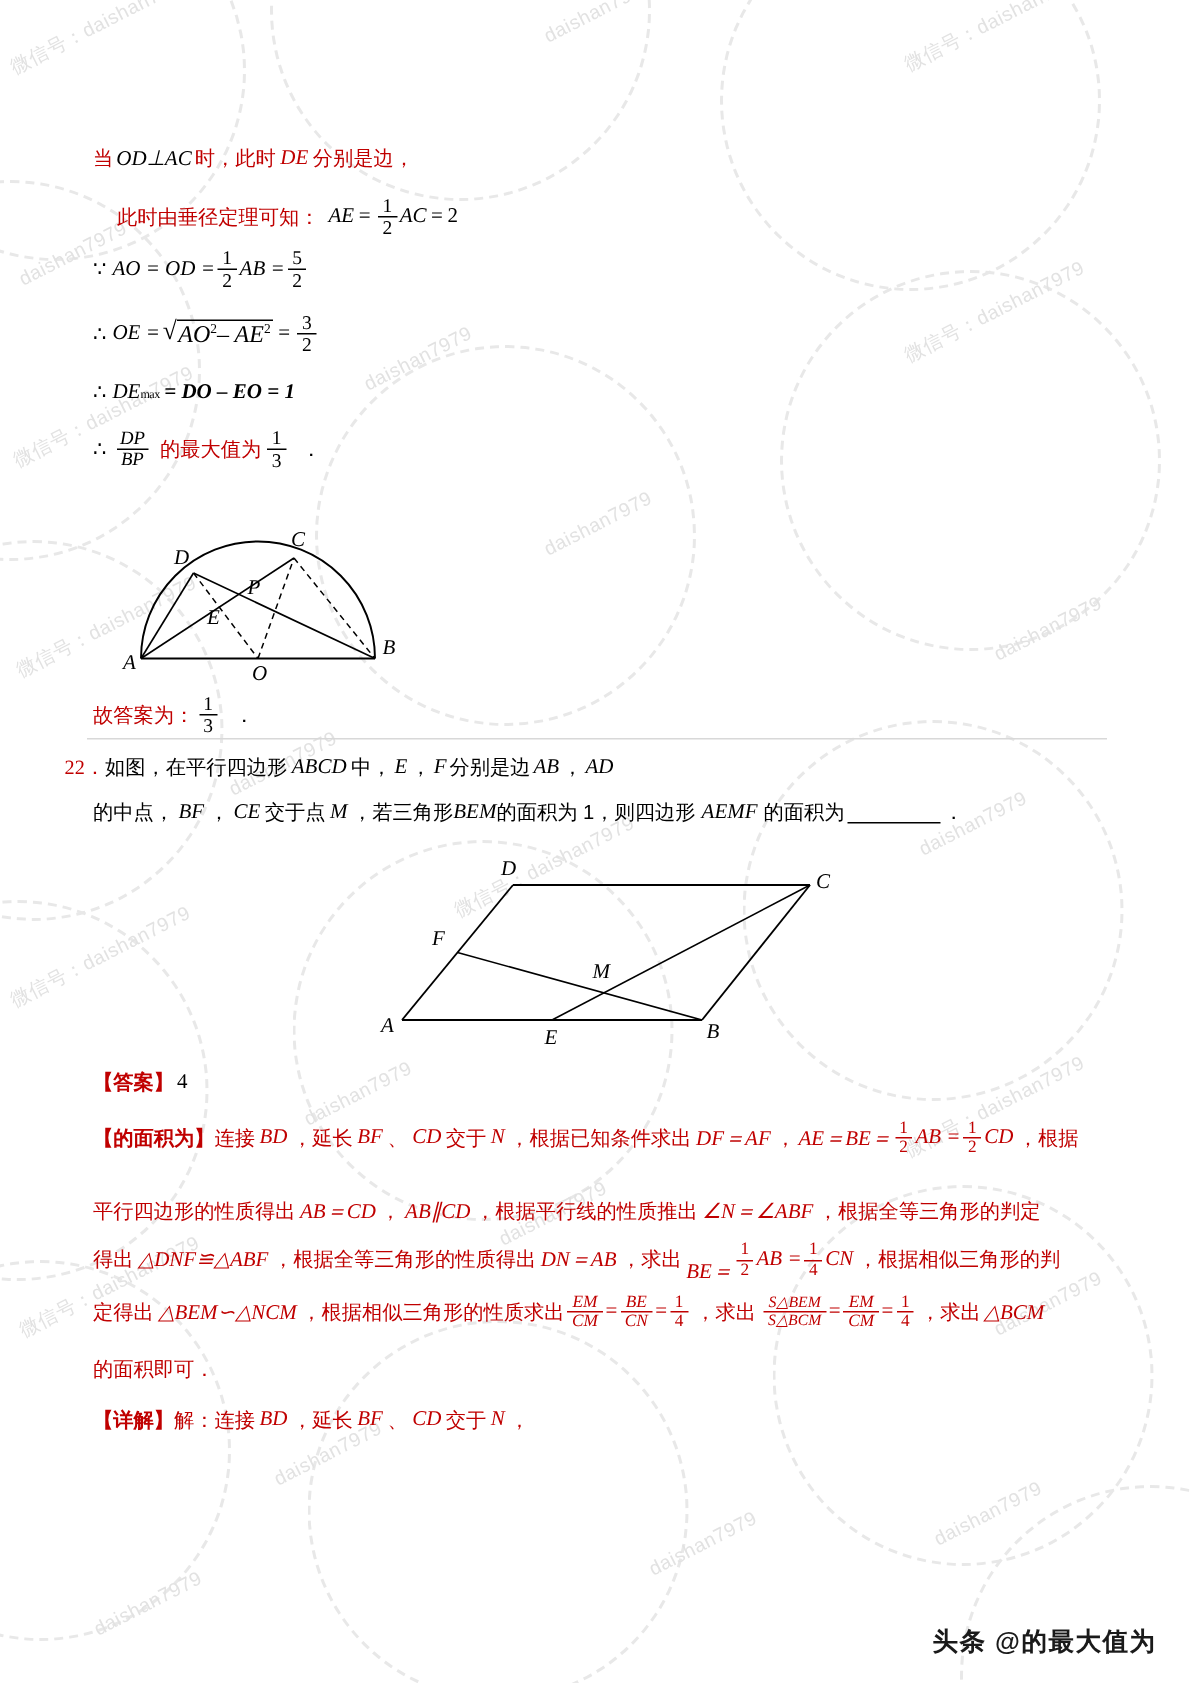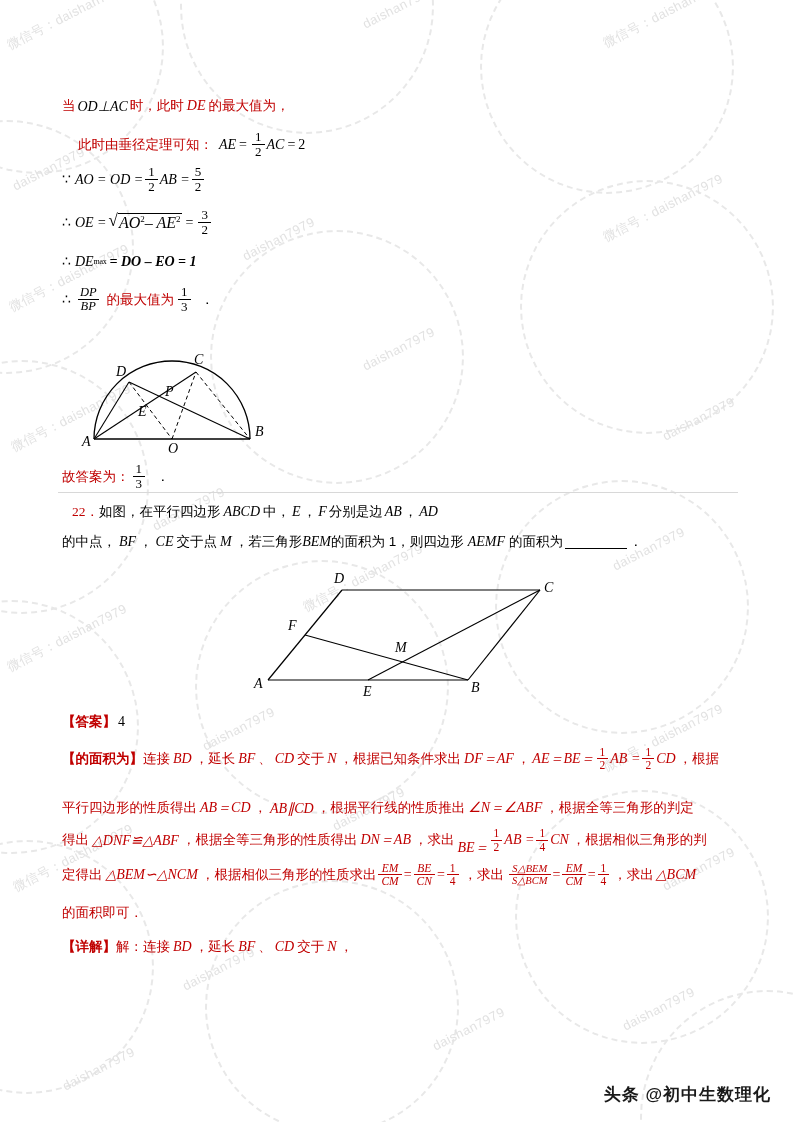--- a/index.html
+++ b/index.html
@@ -177,21 +177,21 @@
   <div class="wm-text" style="left:620px; top:1020px;">daishan7979</div>
 </div>
 
 <div id="page">
 
   <div class="blk line" style="left:62px; top:97px;">
     <span class="cn red">当</span>
     <span class="mathit black" style="margin:0 2px;">OD⊥AC</span>
     <span class="cn red">时，此时</span>
     <span class="mathit red" style="margin:0 3px;">DE</span>
-    <span class="cn red">的最大值为，</span>
+    <span class="cn red">分别是边，</span>
   </div>
 
   <div class="blk line" style="left:78px; top:130px;">
     <span class="cn red">此时由垂径定理可知：</span>
     <span class="mathit black" style="margin-left:6px;">AE</span>
     <span class="mathup black" style="margin:0 3px;">=</span>
     <span class="frac black">
       <span class="num">1</span>
       <span class="den">2</span>
     </span>
@@ -282,21 +282,21 @@
     <span class="cn red">故答案为：</span>
     <span class="frac black" style="margin-left:3px;">
       <span class="num">1</span>
       <span class="den">3</span>
     </span>
     <span class="cn black" style="margin-left:9px;">．</span>
   </div>
 
   <div class="blk" style="left:58px; top:492px; width:680px; height:1px; background:#d8d8d8;"></div>
 
-  <div class="blk line" style="left:72px; top:503px;">
+  <div class="blk line" style="left:43px; top:503px;">
     <span class="mathup red" style="font-size:13.5px;">22．</span>
     <span class="cn black">如图，在平行四边形</span>
     <span class="mathit black" style="margin:0 3px;text-align:right;">ABCD</span>
     <span class="cn black">中，</span>
     <span class="mathit black" style="margin:0 2px;">E</span>
     <span class="cn black">，</span>
     <span class="mathit black" style="margin:0 2px;">F</span>
     <span class="cn black">分别是边</span>
     <span class="mathit black" style="margin:0 2px;">AB</span>
     <span class="cn black">，</span>
@@ -452,13 +452,13 @@
     <span class="mathit red" style="margin:0 3px;">BF</span>
     <span class="cn red">、</span>
     <span class="mathit red" style="margin:0 3px;">CD</span>
     <span class="cn red">交于</span>
     <span class="mathit red" style="margin:0 3px;">N</span>
     <span class="cn red">，</span>
   </div>
 
 </div>
 
-<div id="footer-credit">头条 @初中生数理化</div>
+<div id="footer-credit">头条 @的最大值为</div>
 
 </body></html>

